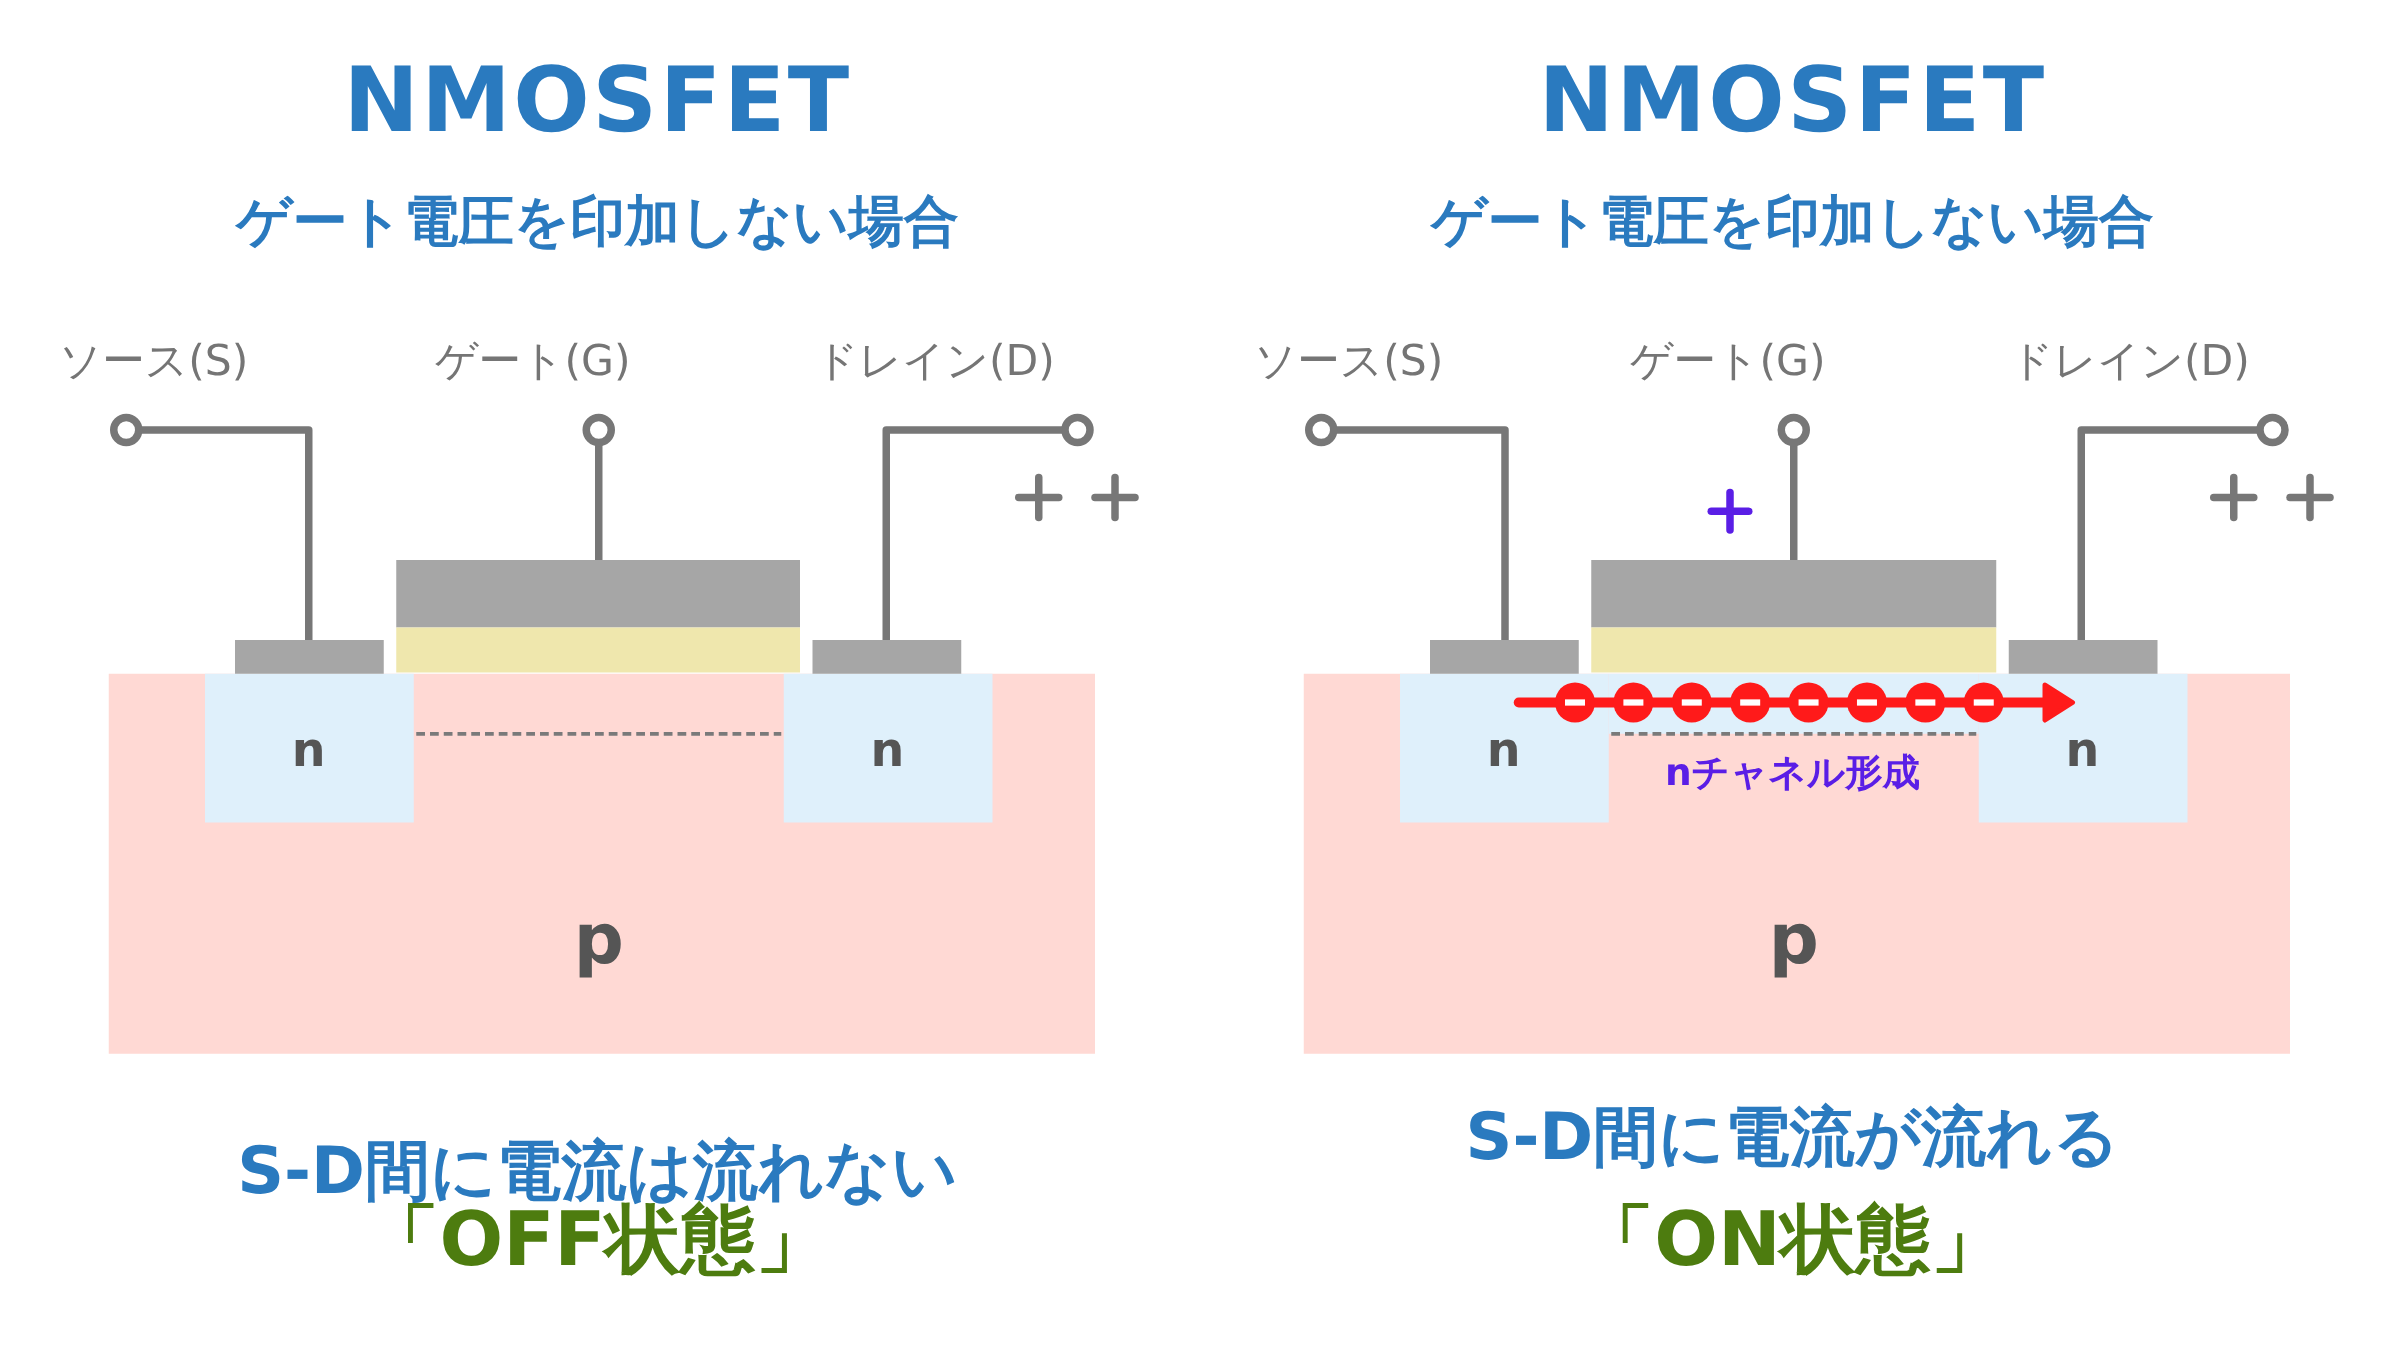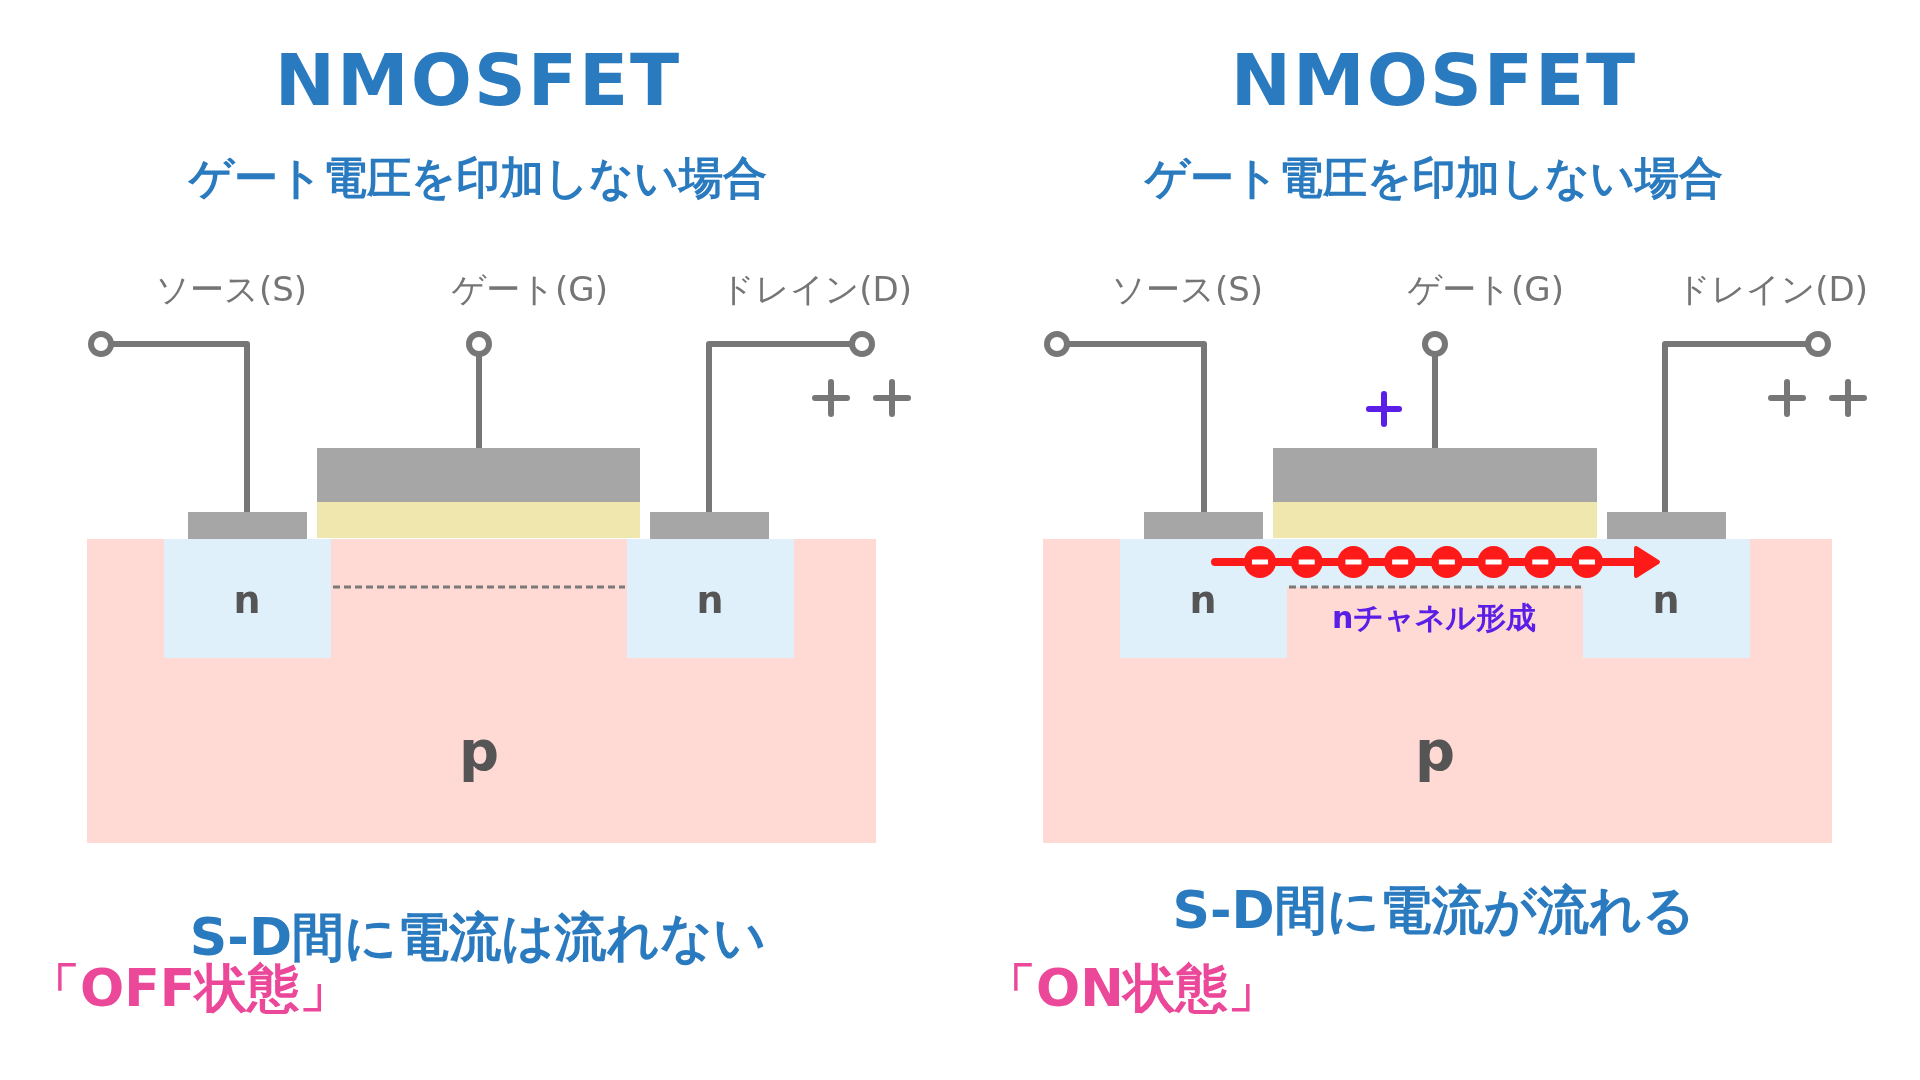--- a/index.html
+++ b/index.html
@@ -2,23 +2,23 @@
 <html><head>
 <meta charset="utf-8">
 <style>
   html, body { margin:0; padding:0; background:#ffffff; }
   body { width:1920px; height:1080px; position:relative; overflow:hidden;
          font-family:"DejaVu Sans", sans-serif; }
   .title { position:absolute; width:900px; text-align:center; color:#2a7abf;
            font-family:"DejaVu Sans", sans-serif; font-weight:bold; font-size:72px; line-height:1; top:44px; letter-spacing:2px; }
   .subtitle { position:absolute; width:900px; text-align:center; color:#2a7abf;
               font-weight:bold; font-size:44px; line-height:1; top:156px; }
-  .label { position:absolute; width:260px; text-align:right; color:#757575; font-size:34px; line-height:1; top:272px; }
+  .label { position:absolute; width:260px; text-align:left; color:#757575; font-size:34px; line-height:1; top:272px; }
   .bottom1 { position:absolute; width:900px; text-align:center; color:#2a7abf; font-weight:bold; font-size:52px; line-height:1; top:884px; }
-  .bottom2 { position:absolute; width:900px; text-align:left; color:#ec4899; font-weight:bold; font-size:52px; line-height:1; top:962px; }
+  .bottom2 { position:absolute; width:900px; text-align:center; color:#4d7c0f; font-weight:bold; font-size:60px; line-height:1; top:962px; }
   svg.diagram { position:absolute; left:0; top:0; }
   .region-text { font-family:"DejaVu Sans", sans-serif; font-weight:bold; fill:#555555; }
   .channel-text { font-family:"DejaVu Sans", sans-serif; font-weight:bold; fill:#5a1ee6; }
 </style>
 </head>
 <body>
 
 <div class="title" style="left:28px;">NMOSFET</div>
 <div class="subtitle" style="left:28px;">ゲート電圧を印加しない場合</div>
 <div class="label" style="left:47px;">ソース(S)</div>

